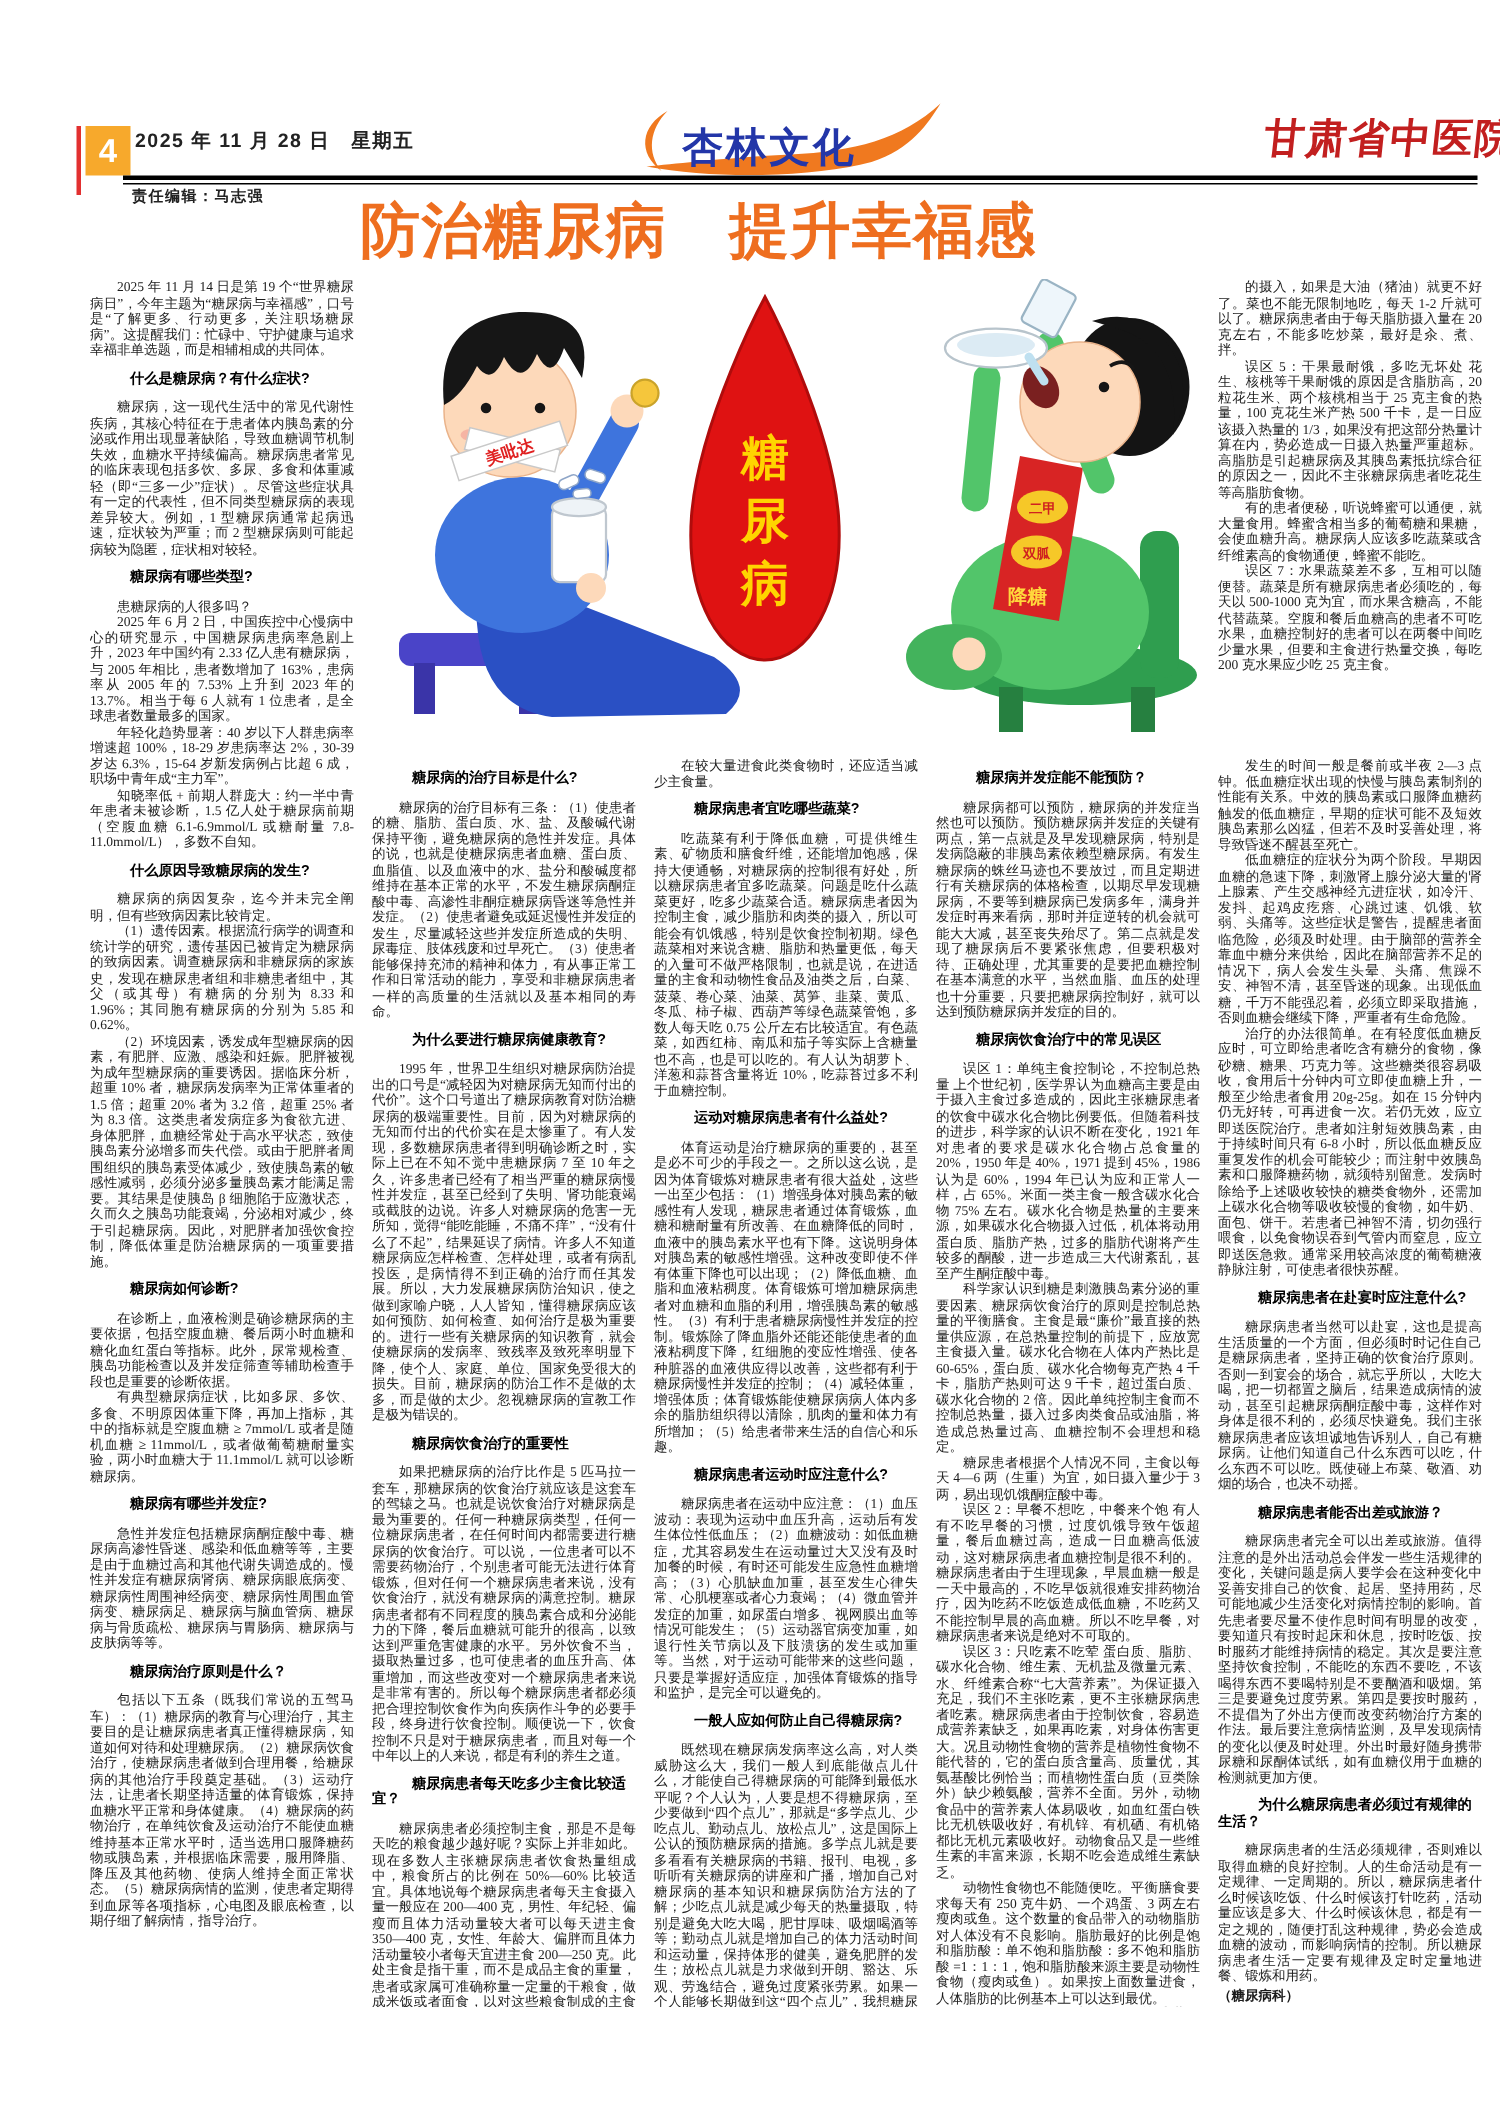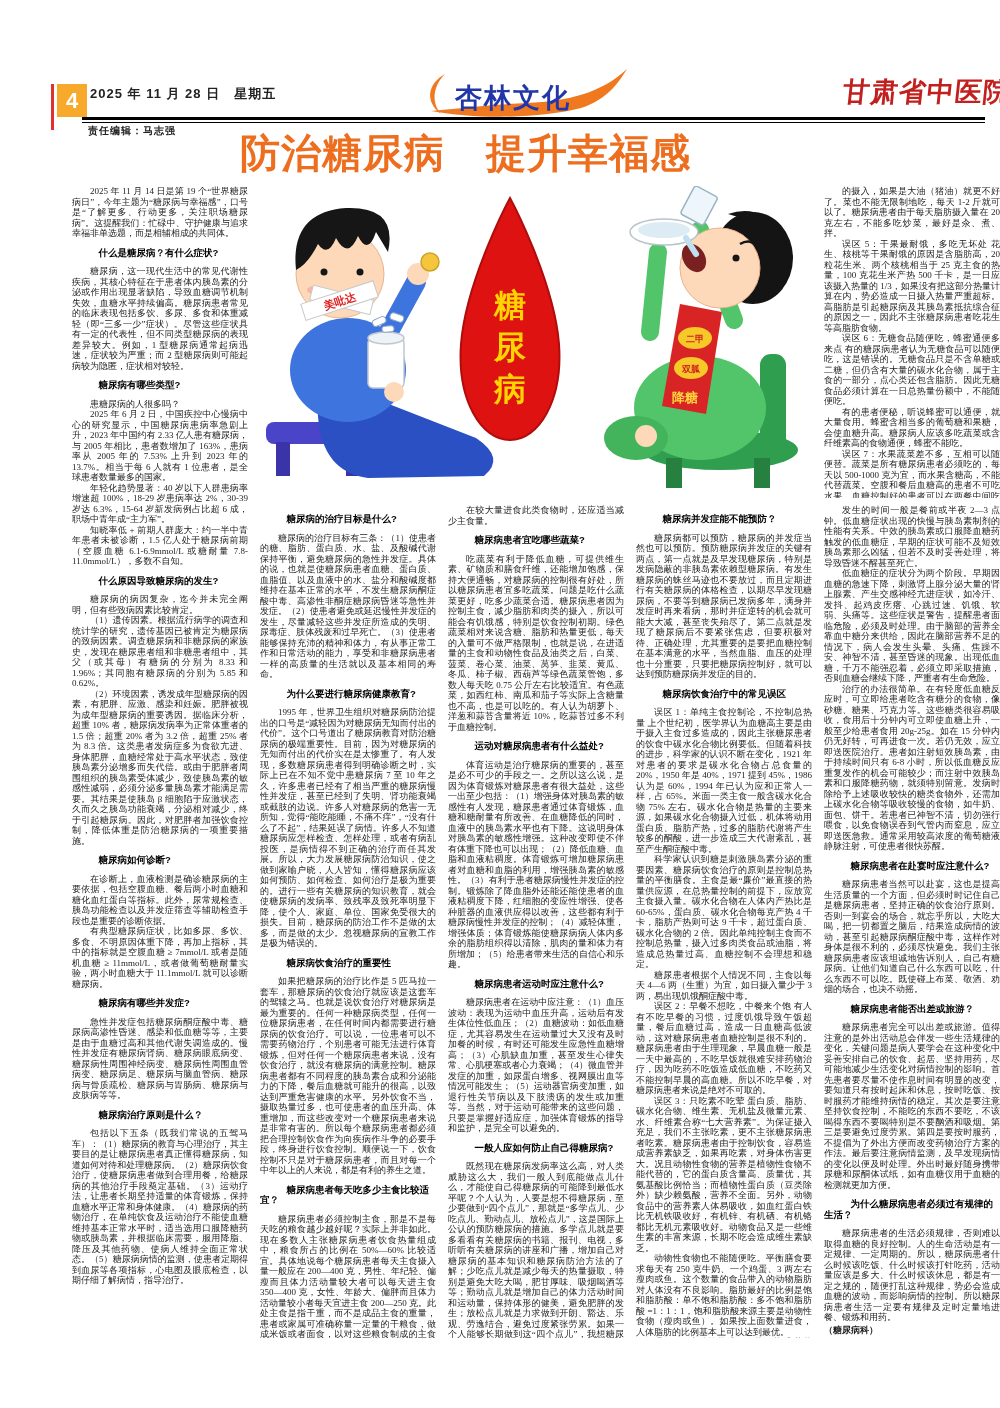--- a/index.html
+++ b/index.html
@@ -20,21 +20,21 @@
   .logo{position:absolute;left:843px;top:74px;width:150px;font-family:"Liberation Serif","DejaVu Serif",serif;
         font-size:27px;font-weight:bold;color:#c21f1f;transform:skewX(-6deg);letter-spacing:1px;white-space:nowrap;}
   .rule-thick{position:absolute;left:82px;top:117px;width:903px;height:3px;background:#000;}
   .rule-thin{position:absolute;left:82px;top:122px;width:903px;height:1px;background:#000;}
   
   .headline{position:absolute;left:240px;top:126px;width:570px;
             font-family:"DejaVu Sans","Liberation Sans",sans-serif;font-size:40px;font-weight:900;
             color:#ee6e1f;letter-spacing:1px;white-space:nowrap;}
   
   .col{position:absolute;width:176px;font-size:9px;line-height:10.5px;text-align:justify;
-       overflow:hidden;color:#1c1c1c;margin-left:12px;}
+       overflow:hidden;color:#1c1c1c;}
   .col-1{left:60px;top:186px;height:1152px;}
   .col-2{left:248px;top:505px;height:833px;}
   .col-3{left:436px;top:505px;height:833px;}
   .col-4{left:624px;top:505px;height:833px;}
   .col-5t{left:812px;top:186px;height:312px;}
   .col-5b{left:812px;top:505px;height:833px;}
   .blk{margin:0;}
   .blk.p{text-indent:2em;}
   .blk.h{font-family:"Liberation Sans","DejaVu Sans",sans-serif;font-weight:bold;font-size:9.5px;
          color:#000;margin:9px 0 8px 0;text-indent:2.8em;text-align:left;}
@@ -194,21 +194,20 @@
       <div class="blk p">科学家认识到糖是刺激胰岛素分泌的重要因素、糖尿病饮食治疗的原则是控制总热量的平衡膳食。主食是最“廉价”最直接的热量供应源，在总热量控制的前提下，应放宽主食摄入量。碳水化合物在人体内产热比是 60-65%，蛋白质、碳水化合物每克产热 4 千卡，脂肪产热则可达 9 千卡，超过蛋白质、碳水化合物的 2 倍。因此单纯控制主食而不控制总热量，摄入过多肉类食品或油脂，将造成总热量过高、血糖控制不会理想和稳定。</div>
       <div class="blk p">糖尿患者根据个人情况不同，主食以每天 4—6 两（生重）为宜，如日摄入量少于 3 两，易出现饥饿酮症酸中毒。</div>
       <div class="blk p">误区 2：早餐不想吃，中餐来个饱 有人有不吃早餐的习惯，过度饥饿导致午饭超量，餐后血糖过高，造成一日血糖高低波动，这对糖尿病患者血糖控制是很不利的。糖尿病患者由于生理现象，早晨血糖一般是一天中最高的，不吃早饭就很难安排药物治疗，因为吃药不吃饭造成低血糖，不吃药又不能控制早晨的高血糖。所以不吃早餐，对糖尿病患者来说是绝对不可取的。</div>
       <div class="blk p">误区 3：只吃素不吃荤 蛋白质、脂肪、碳水化合物、维生素、无机盐及微量元素、水、纤维素合称“七大营养素”。为保证摄入充足，我们不主张吃素，更不主张糖尿病患者吃素。糖尿病患者由于控制饮食，容易造成营养素缺乏，如果再吃素，对身体伤害更大。况且动物性食物的营养是植物性食物不能代替的，它的蛋白质含量高、质量优，其氨基酸比例恰当；而植物性蛋白质（豆类除外）缺少赖氨酸，营养不全面。另外，动物食品中的营养素人体易吸收，如血红蛋白铁比无机铁吸收好，有机锌、有机硒、有机铬都比无机元素吸收好。动物食品又是一些维生素的丰富来源，长期不吃会造成维生素缺乏。</div>
       <div class="blk p">动物性食物也不能随便吃。平衡膳食要求每天有 250 克牛奶、一个鸡蛋、3 两左右瘦肉或鱼。这个数量的食品带入的动物脂肪对人体没有不良影响。脂肪最好的比例是饱和脂肪酸：单不饱和脂肪酸：多不饱和脂肪酸 =1：1：1，饱和脂肪酸来源主要是动物性食物（瘦肉或鱼）。如果按上面数量进食，人体脂肪的比例基本上可以达到最优。</div>
       <div class="blk p">误区 4：大油炒菜香，吃菜没关系 蔬菜加热过程中，水分丢失，油脂进入菜中或附在菜上，虽然没吃肥肉，但多吃菜势必增加了脂肪</div>
     </div>
   <div class="col col-5t">
       <div class="blk p">的摄入，如果是大油（猪油）就更不好了。菜也不能无限制地吃，每天 1-2 斤就可以了。糖尿病患者由于每天脂肪摄入量在 20 克左右，不能多吃炒菜，最好是汆、煮、拌。</div>
       <div class="blk p">误区 5：干果最耐饿，多吃无坏处 花生、核桃等干果耐饿的原因是含脂肪高，20 粒花生米、两个核桃相当于 25 克主食的热量，100 克花生米产热 500 千卡，是一日应该摄入热量的 1/3，如果没有把这部分热量计算在内，势必造成一日摄入热量严重超标。高脂肪是引起糖尿病及其胰岛素抵抗综合征的原因之一，因此不主张糖尿病患者吃花生等高脂肪食物。</div>
-      <div class="blk p">误区 6：无糖食品随便吃，蜂蜜通便多来点 有的糖尿病患者认为无糖食品可以随便吃，这是错误的。无糖食品只是不含单糖或二糖，但仍含有大量的碳水化合物，属于主食的一部分，点心类还包含脂肪。因此无糖食品必须计算在一日总热量份额中，不能随便吃。</div>
       <div class="blk p">有的患者便秘，听说蜂蜜可以通便，就大量食用。蜂蜜含相当多的葡萄糖和果糖，会使血糖升高。糖尿病人应该多吃蔬菜或含纤维素高的食物通便，蜂蜜不能吃。</div>
       <div class="blk p">误区 7：水果蔬菜差不多，互相可以随便替。蔬菜是所有糖尿病患者必须吃的，每天以 500-1000 克为宜，而水果含糖高，不能代替蔬菜。空腹和餐后血糖高的患者不可吃水果，血糖控制好的患者可以在两餐中间吃少量水果，但要和主食进行热量交换，每吃 200 克水果应少吃 25 克主食。</div>
     </div>
   <div class="col col-5b">
       <div class="blk p">发生的时间一般是餐前或半夜 2—3 点钟。低血糖症状出现的快慢与胰岛素制剂的性能有关系。中效的胰岛素或口服降血糖药触发的低血糖症，早期的症状可能不及短效胰岛素那么凶猛，但若不及时妥善处理，将导致昏迷不醒甚至死亡。</div>
       <div class="blk p">低血糖症的症状分为两个阶段。早期因血糖的急速下降，刺激肾上腺分泌大量的肾上腺素、产生交感神经亢进症状，如冷汗、发抖、起鸡皮疙瘩、心跳过速、饥饿、软弱、头痛等。这些症状是警告，提醒患者面临危险，必须及时处理。由于脑部的营养全靠血中糖分来供给，因此在脑部营养不足的情况下，病人会发生头晕、头痛、焦躁不安、神智不清，甚至昏迷的现象。出现低血糖，千万不能强忍着，必须立即采取措施，否则血糖会继续下降，严重者有生命危险。</div>
       <div class="blk p">治疗的办法很简单。在有轻度低血糖反应时，可立即给患者吃含有糖分的食物，像砂糖、糖果、巧克力等。这些糖类很容易吸收，食用后十分钟内可立即使血糖上升，一般至少给患者食用 20g-25g。如在 15 分钟内仍无好转，可再进食一次。若仍无效，应立即送医院治疗。患者如注射短效胰岛素，由于持续时间只有 6-8 小时，所以低血糖反应重复发作的机会可能较少；而注射中效胰岛素和口服降糖药物，就须特别留意。发病时除给予上述吸收较快的糖类食物外，还需加上碳水化合物等吸收较慢的食物，如牛奶、面包、饼干。若患者已神智不清，切勿强行喂食，以免食物误吞到气管内而窒息，应立即送医急救。通常采用较高浓度的葡萄糖液静脉注射，可使患者很快苏醒。</div>
       <div class="blk h">糖尿病患者在赴宴时应注意什么?</div>
       <div class="blk p">糖尿病患者当然可以赴宴，这也是提高生活质量的一个方面，但必须时时记住自己是糖尿病患者，坚持正确的饮食治疗原则。否则一到宴会的场合，就忘乎所以，大吃大喝，把一切都置之脑后，结果造成病情的波动，甚至引起糖尿病酮症酸中毒，这样作对身体是很不利的，必须尽快避免。我们主张糖尿病患者应该坦诚地告诉别人，自己有糖尿病。让他们知道自己什么东西可以吃，什么东西不可以吃。既使碰上布菜、敬酒、劝烟的场合，也决不动摇。</div>
       <div class="blk h">糖尿病患者能否出差或旅游？</div>

